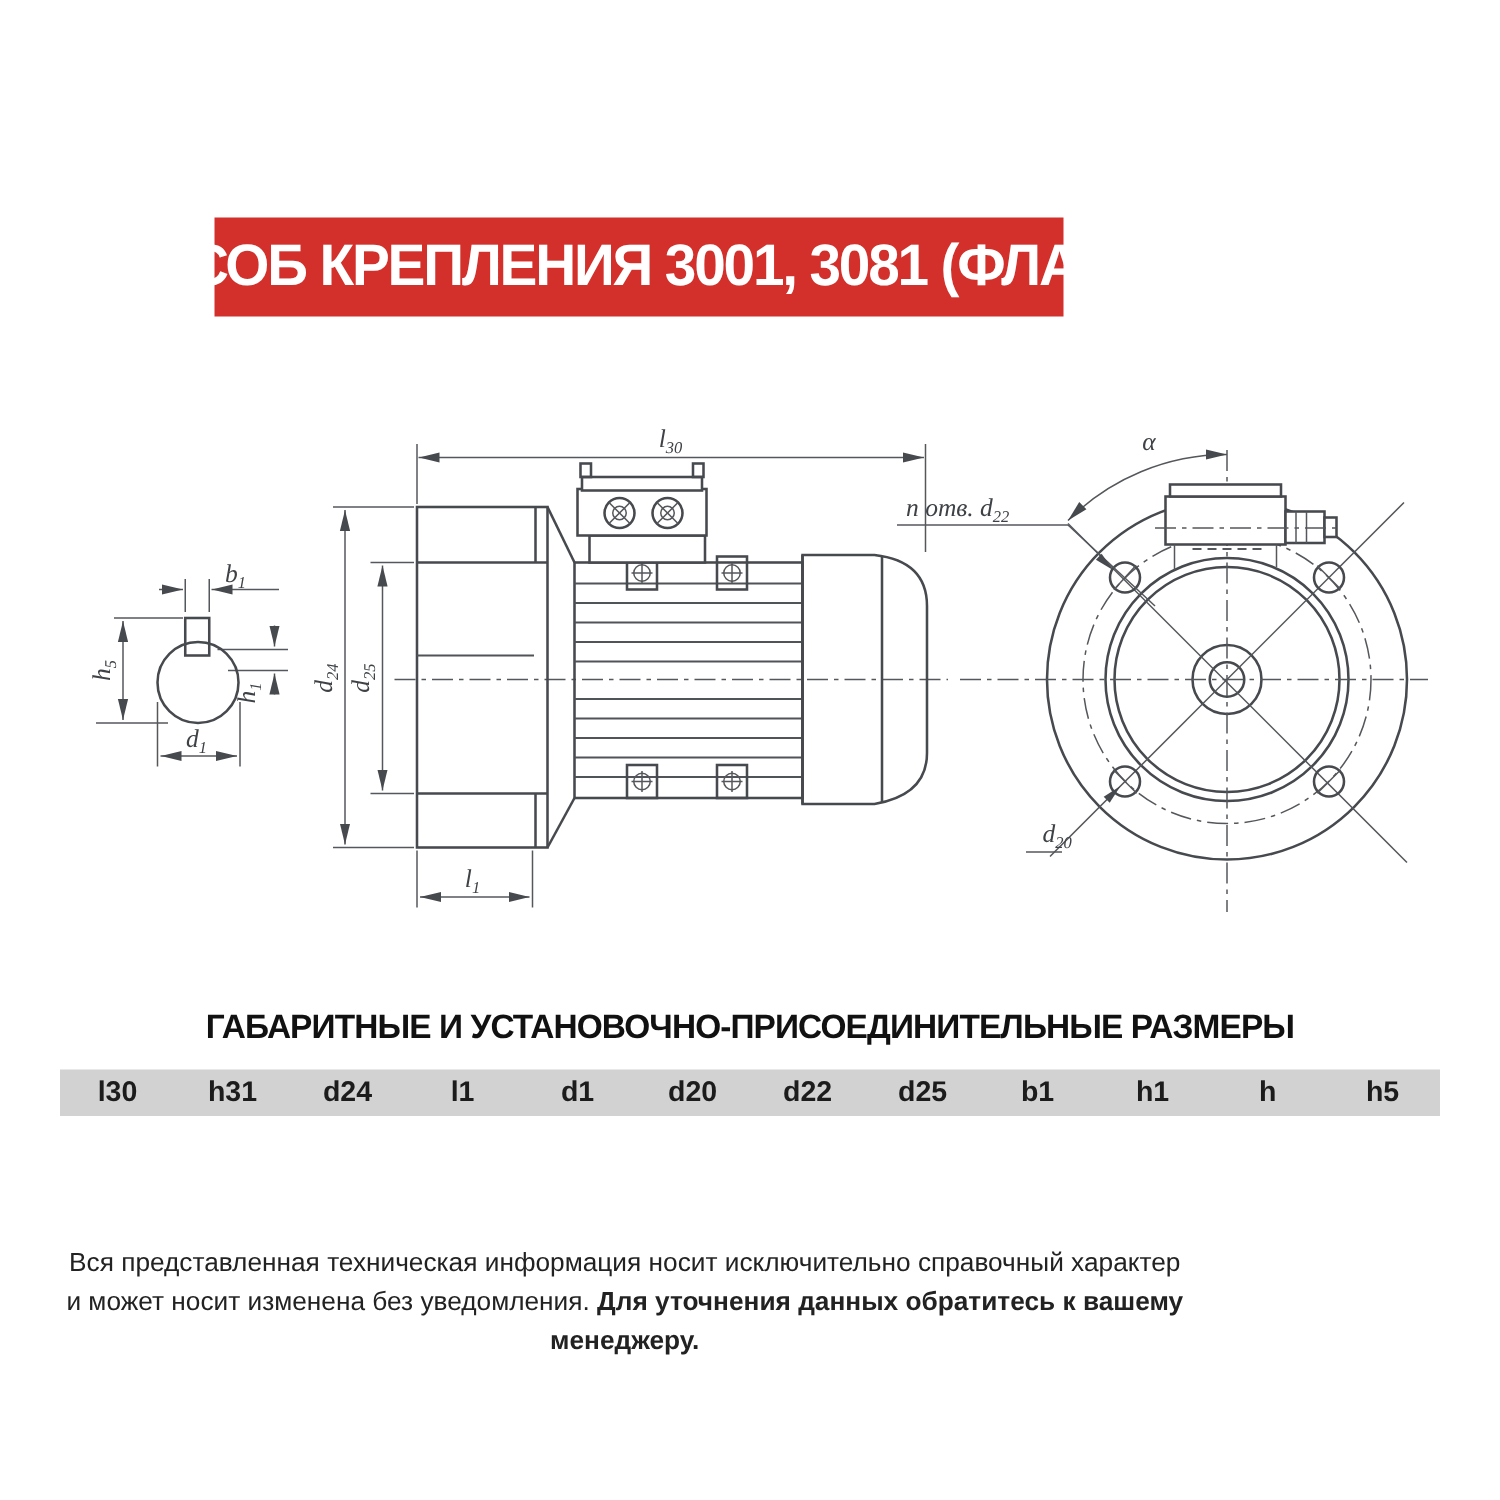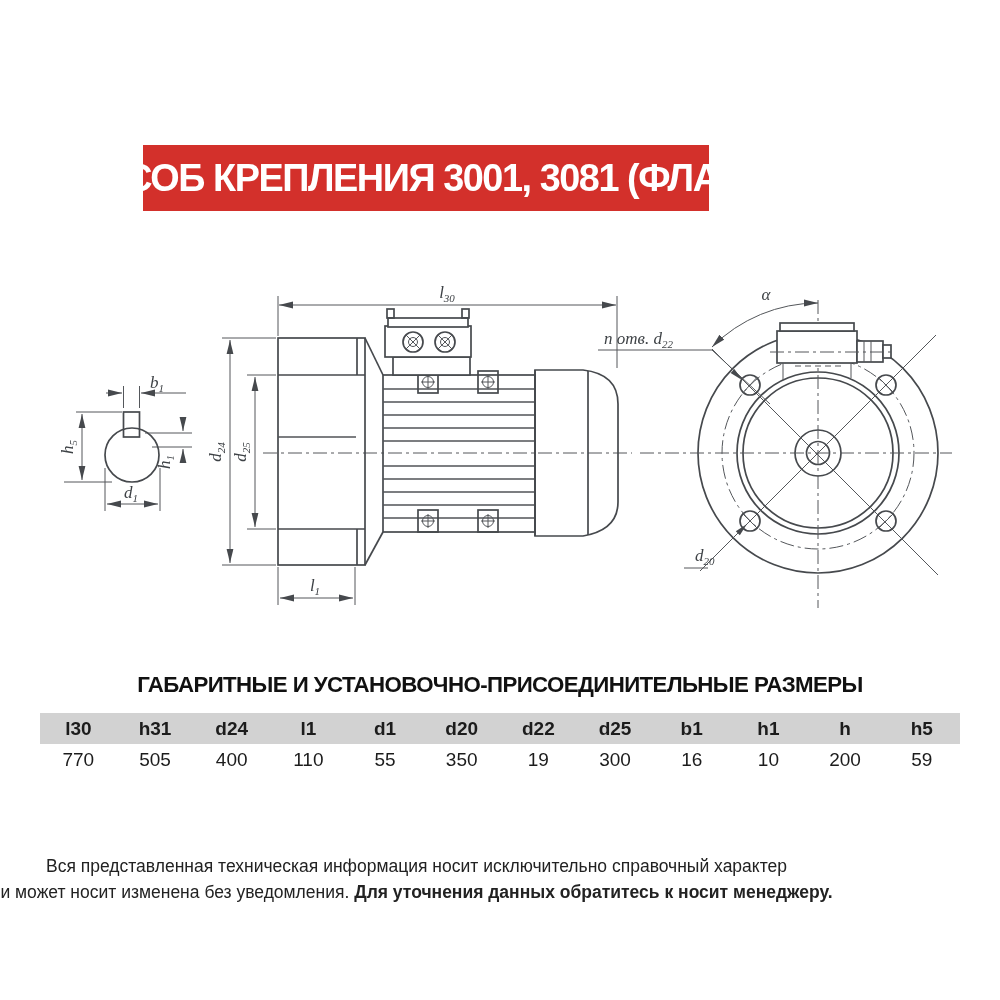--- a/index.html
+++ b/index.html
@@ -21,21 +21,21 @@
     font-size:22.5px;font-weight:bold;letter-spacing:-0.6px;color:#111;
     white-space:nowrap;transform:scaleX(.99);
   }
   .dim-table{
     position:absolute;left:40px;top:713px;width:920px;font-size:19px;
   }
   .dim-row{display:flex;height:31px;align-items:center;}
   .dim-row.head{font-weight:bold;}
   .dim-cell{flex:1;text-align:center;}
   .footer-note{
-    position:absolute;left:0;top:853px;width:833px;text-align:center;
+    position:absolute;left:0;top:828px;width:833px;text-align:center;
     font-size:17.5px;line-height:26px;color:#222;
   }
   svg{position:absolute;left:0;top:260px;width:1000px;height:380px;}
   .c{stroke:#46494d;stroke-width:1.7;fill:none;}
   .cf{stroke:#46494d;stroke-width:1.7;fill:#ffffff;}
   .t{stroke:#54575b;stroke-width:1;fill:none;}
   .fin{stroke:#505357;stroke-width:1.3;fill:none;}
   .cl{stroke:#54575b;stroke-width:1;fill:none;stroke-dasharray:14 4 3 4;}
   .hid{stroke:#54575b;stroke-width:1.2;fill:none;stroke-dasharray:6 4;}
   .lbl{font-family:"Liberation Serif","DejaVu Serif",serif;font-style:italic;
@@ -231,32 +231,18 @@
     <div class="dim-cell">l1</div>
     <div class="dim-cell">d1</div>
     <div class="dim-cell">d20</div>
     <div class="dim-cell">d22</div>
     <div class="dim-cell">d25</div>
     <div class="dim-cell">b1</div>
     <div class="dim-cell">h1</div>
     <div class="dim-cell">h</div>
     <div class="dim-cell">h5</div>
   </div>
-  <div class="dim-row">
-    <div class="dim-cell">770</div>
-    <div class="dim-cell">505</div>
-    <div class="dim-cell">400</div>
-    <div class="dim-cell">110</div>
-    <div class="dim-cell">55</div>
-    <div class="dim-cell">350</div>
-    <div class="dim-cell">19</div>
-    <div class="dim-cell">300</div>
-    <div class="dim-cell">16</div>
-    <div class="dim-cell">10</div>
-    <div class="dim-cell">200</div>
-    <div class="dim-cell">59</div>
-  </div>
 </div>
 
 <div class="footer-note">
   <span>Вся представленная техническая информация носит исключительно справочный характер</span><br>
-  <span>и может носит изменена без уведомления. </span><strong>Для уточнения данных обратитесь к носит менеджеру.</strong>
+  <span>и может носит изменена без уведомления. </span><strong>Для уточнения данных обратитесь к вашему менеджеру.</strong>
 </div>
 
 </body></html>

